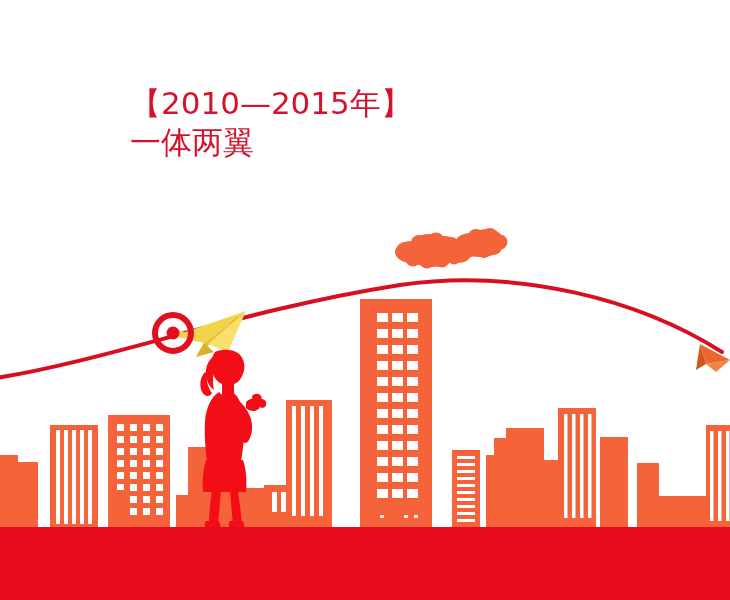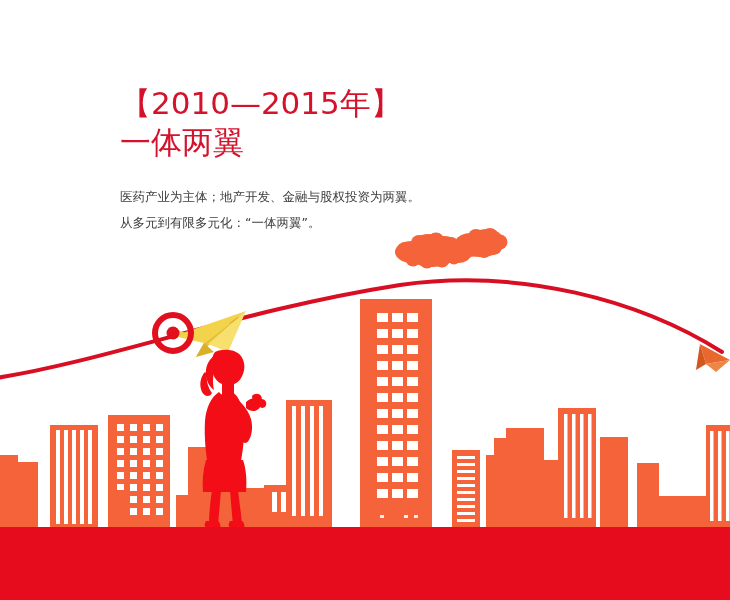--- a/index.html
+++ b/index.html
@@ -11,21 +11,21 @@
     position: relative;
     width: 730px;
     height: 600px;
     overflow: hidden;
     background: #ffffff;
     font-family: "DejaVu Sans", "Liberation Sans", sans-serif;
   }
   
   #text-block {
     position: absolute;
-    left: 120px;
+    left: 130px;
     top: 84px;
     z-index: 40;
   }
   #title-line1 {
     font-family: "DejaVu Sans", "Liberation Sans", sans-serif;
     font-size: 31px;
     line-height: 38px;
     color: #D4122B;
     white-space: nowrap;
     letter-spacing: 0px;
@@ -336,19 +336,15 @@
       <path d="M205,526 L208,530 L206,530 Z"></path>
       <path d="M229,526 L232,530 L230,530 Z"></path>
     </g>
   </svg>
 
   <div id="bottom-bar"></div>
 
   <div id="text-block">
     <div id="title-line1">【2010—2015年】</div>
     <div id="title-line2">一体两翼</div>
-    <div id="body-block">
-      <div class="body-line">医药产业为主体；地产开发、金融与股权投资为两翼。</div>
-      <div class="body-line">从多元到有限多元化：“一体两翼”。</div>
-    </div>
   </div>
 
 </div>
 
 </body></html>

